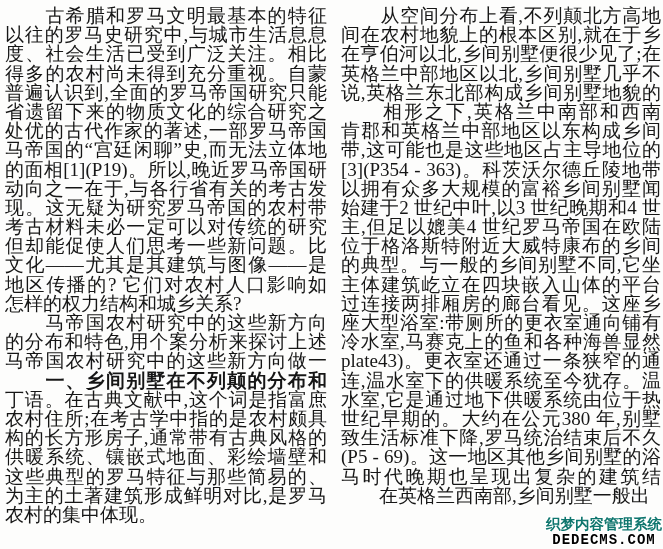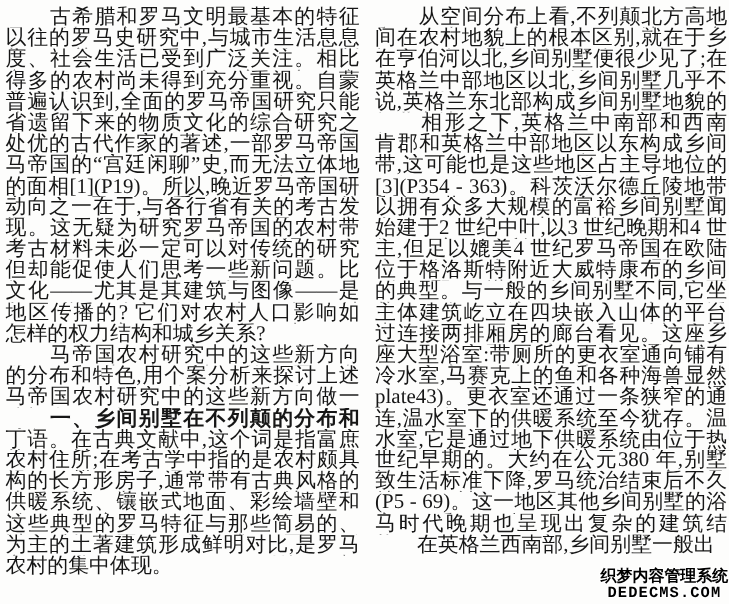--- a/index.html
+++ b/index.html
@@ -30,21 +30,21 @@
     position:absolute;
     right:1px; bottom:0px;
     z-index:5;
     text-align:center;
   }
   .wm-cn {
     font-family:"Liberation Sans","DejaVu Sans",sans-serif;
     font-weight:bold;
     font-size:14.5px;
     line-height:16px;
-    color:#000000;
+    color:#0f766e;
     text-shadow:-1px -1px 0 #fff,1px -1px 0 #fff,-1px 1px 0 #fff,1px 1px 0 #fff,0 -1px 0 #fff,0 1px 0 #fff,-1px 0 0 #fff,1px 0 0 #fff;
   }
   .wm-en {
     font-family:"Liberation Mono","DejaVu Sans Mono",monospace;
     font-weight:bold;
     font-size:14px;
     line-height:17px;
     letter-spacing:1px;
     color:#000;
     text-shadow:-1px -1px 0 #fff,1px -1px 0 #fff,-1px 1px 0 #fff,1px 1px 0 #fff,0 -1px 0 #fff,0 1px 0 #fff,-1px 0 0 #fff,1px 0 0 #fff;

